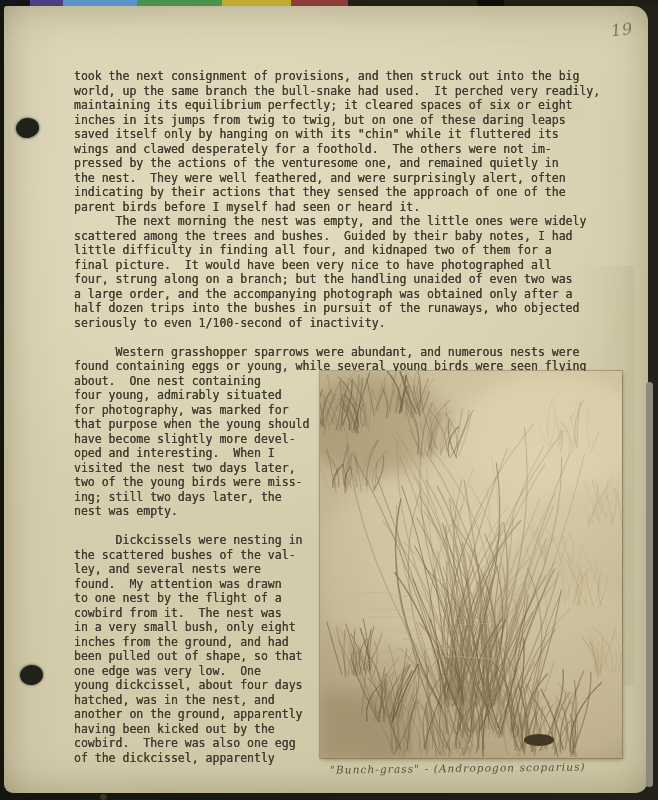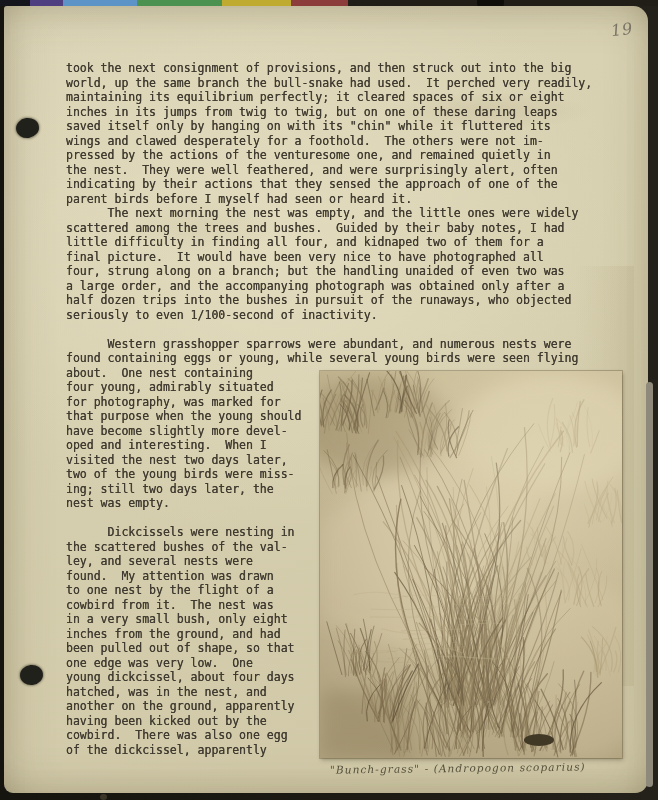--- a/index.html
+++ b/index.html
@@ -29,21 +29,21 @@
   
   .hole{position:absolute;background:#21211c;border-radius:50%;
         box-shadow:0 0 2px 1px rgba(60,55,40,.45);}
   #hole-top{left:12px;top:112px;width:23px;height:20px;transform:rotate(-8deg);}
   #hole-bottom{left:16px;top:659px;width:23px;height:20px;transform:rotate(-6deg);}
   
   #pagenum{position:absolute;left:607px;top:14px;
            font-family:"DejaVu Serif","Liberation Serif",serif;font-style:italic;
            font-size:16px;color:#7b7466;transform:rotate(-7deg);letter-spacing:1px;}
   
-  #typed{position:absolute;left:58px;top:51px;margin:4px;
+  #typed{position:absolute;left:58px;top:51px;margin:12px;
          font-family:"DejaVu Sans Mono","Liberation Mono",monospace;
          font-size:11.5px;line-height:14.5px;white-space:pre;
          color:var(--ink,#403b31);
          text-shadow:0 0 .6px rgba(62,56,44,.85), .4px .4px 0 rgba(62,56,44,.18);}
   
   #photo{position:absolute;left:316px;top:365px;width:302px;height:387px;
          box-shadow:0 0 0 1px rgba(98,84,52,.35), 1px 2px 4px rgba(55,46,25,.35);
          background:#c8bb98;}
   #photo svg{display:block;}
   

